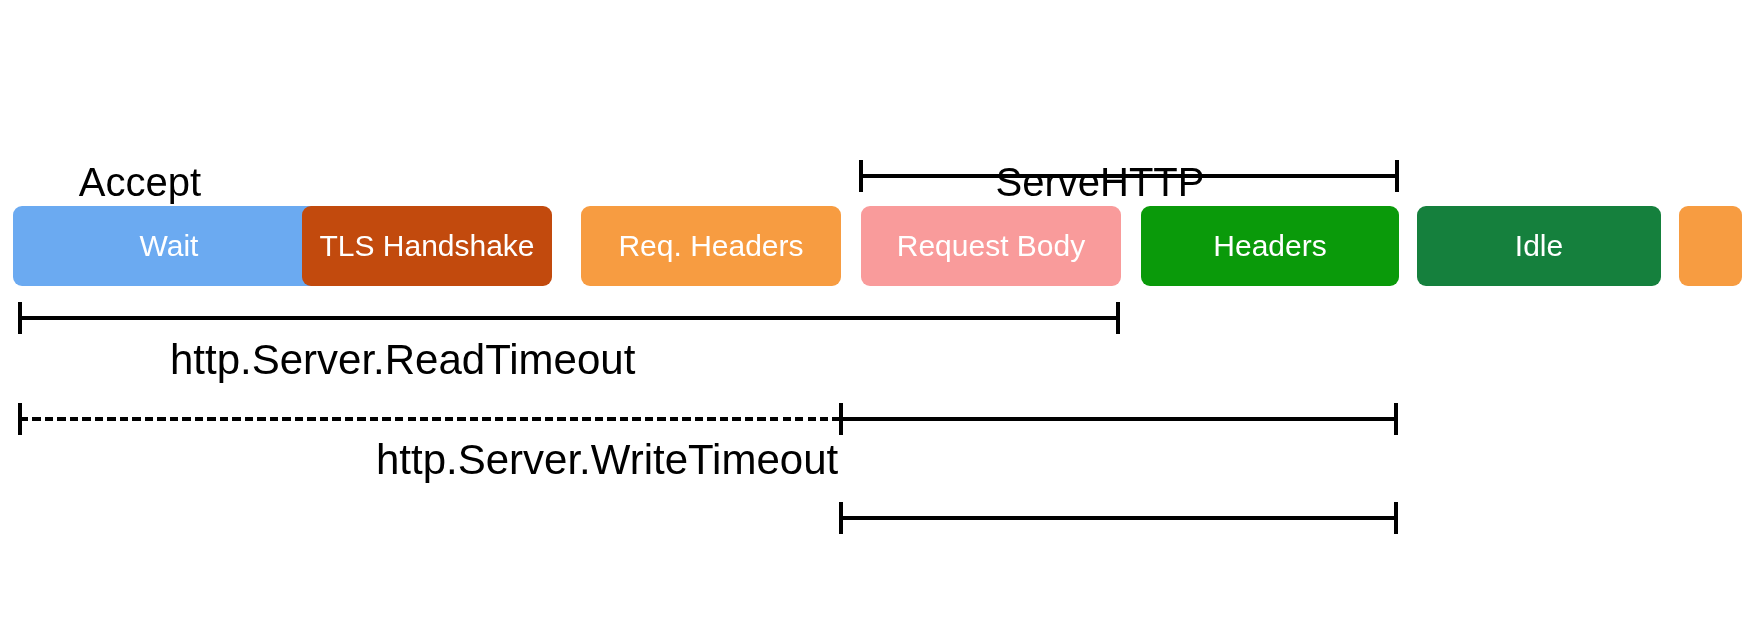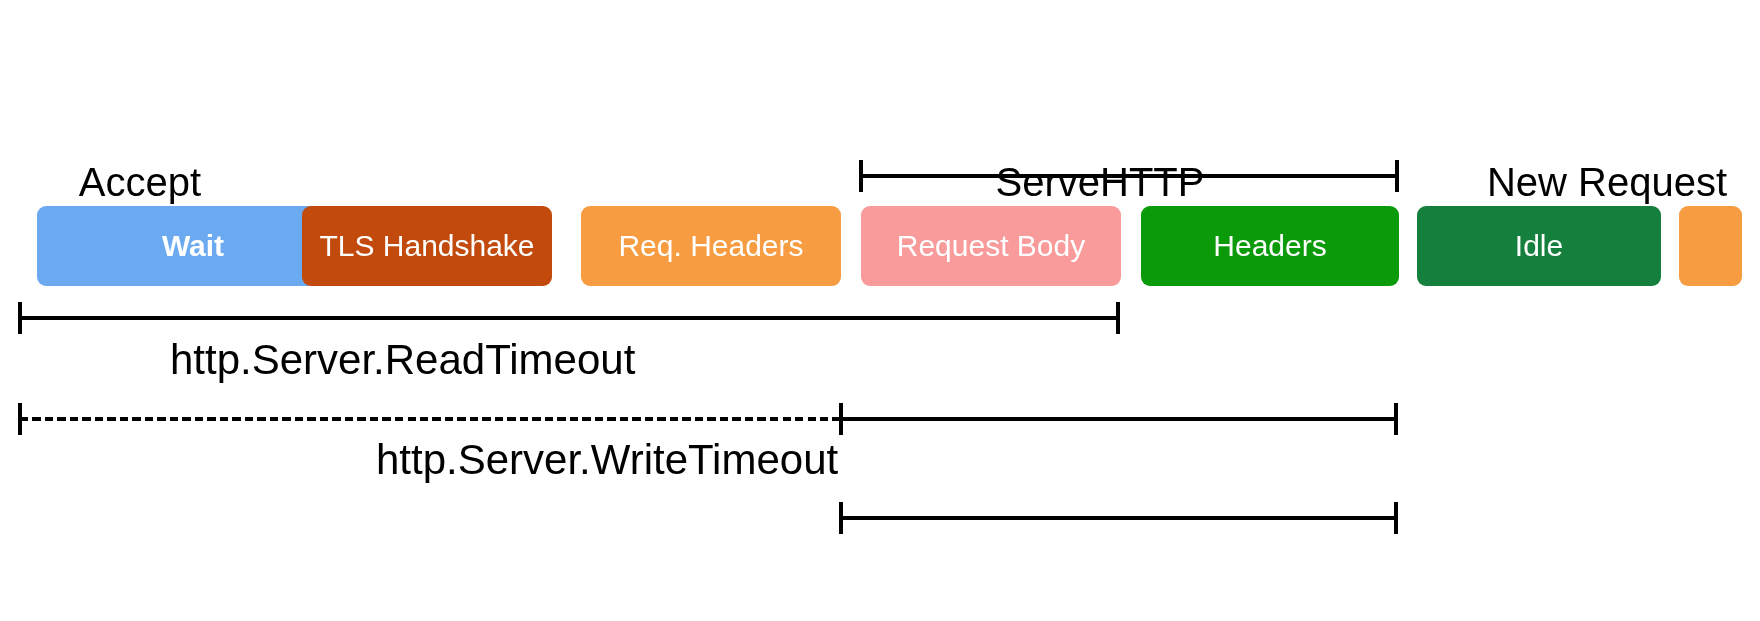--- a/index.html
+++ b/index.html
@@ -34,21 +34,21 @@
   .serve-tick-l { left:859px;  top:160px; }
   .serve-tick-r { left:1395px; top:160px; }
 
   
   .phase {
     position:absolute; top:206px; height:80px;
     border-radius:9px;
     display:flex; align-items:center; justify-content:center;
     color:#ffffff; font-size:30px; line-height:1; white-space:nowrap;
   }
-  .phase.wait      { left:37px;   width:312px; font-weight:700; }
+  .phase.wait      { left:13px;   width:312px; font-weight:400; }
   .phase.tls       { left:302px;  width:250px; }
   .phase.headers   { left:581px;  width:260px;border-radius:9px; }
   .phase.body      { left:861px;  width:260px; }
   .phase.response  { left:1141px; width:258px; }
   .phase.idle      { left:1417px; width:244px; }
   .phase.next      { left:1679px; width:63px;  }
 
   
   .read-line   { left:20px;   top:316px; width:1100px; }
   .read-tick-l { left:18px;   top:302px; }
@@ -72,21 +72,20 @@
   .handler-label  { position:absolute; left:930px; top:536px;
                     font-size:42px; line-height:1.15; white-space:nowrap; }
 </style>
 </head>
 <body>
 
 <div class="canvas">
 
   <div class="top-label accept">Accept</div>
   <div class="top-label servehttp">ServeHTTP</div>
-  <div class="top-label newrequest">New Request</div>
 
   <div class="hline serve-line"></div>
   <div class="tick serve-tick-l"></div>
   <div class="tick serve-tick-r"></div>
 
   <div class="phase wait" style="background-color: rgb(107, 170, 241);">
     <span>Wait</span>
   </div>
   <div class="phase tls" style="background-color: rgb(194, 74, 13);">
     <span>TLS Handshake</span>

